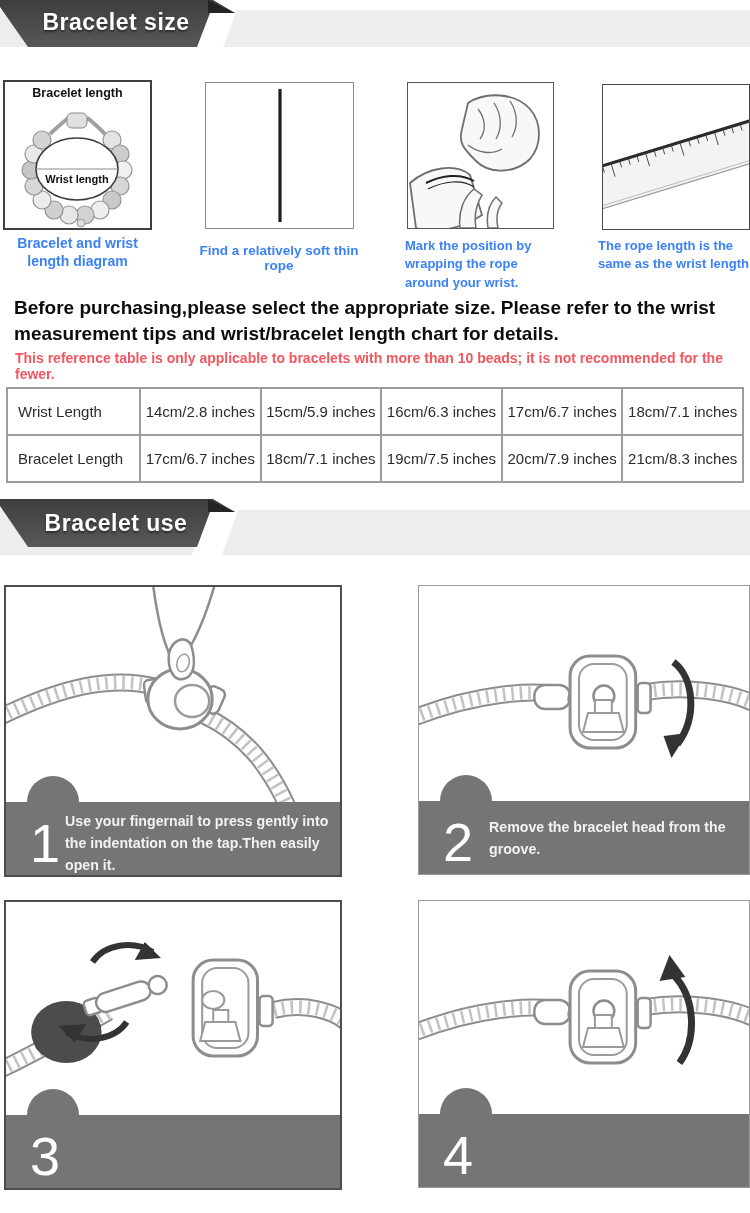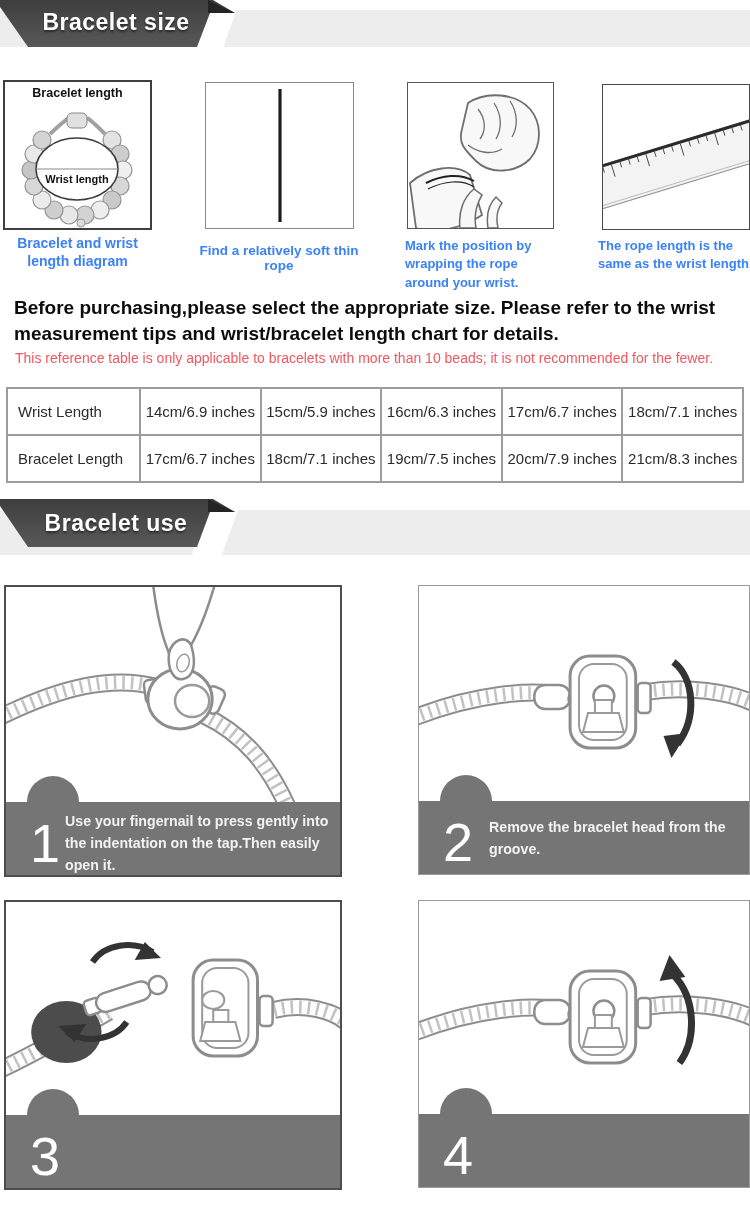--- a/index.html
+++ b/index.html
@@ -29,21 +29,21 @@
   #mb4{left:602px;top:84px;width:146px;height:144px;border:1.5px solid #4a4a4a;}
   .mbox svg{display:block;width:100%;height:100%;}
   .mcap{position:absolute;font-weight:700;color:#3b82f6;}
   #mc1{left:3px;top:234px;width:149px;text-align:center;font-size:14px;line-height:1.3;}
   #mc2{left:186px;top:243px;width:186px;text-align:center;font-size:13.5px;}
   #mc3{left:405px;top:237px;width:158px;font-size:13px;line-height:1.42;}
   #mc4{left:598px;top:237px;width:156px;font-size:13px;line-height:1.42;}
 
   .intro{position:absolute;left:14px;top:295px;width:726px;font-size:19px;font-weight:700;
          color:#0c0c0c;line-height:1.35;}
-  .warning{position:absolute;left:15px;top:350px;width:732px;font-size:14px;font-weight:400;
+  .warning{position:absolute;left:15px;top:350px;width:732px;font-size:14px;font-weight:700;
            color:#f2565e;}
 
   
   .sizetable{position:absolute;left:6px;top:387px;width:738px;border-collapse:collapse;table-layout:fixed;}
   .sizetable td{border:2px solid #9c9c9c;height:45px;font-size:15px;color:#2b2b2b;
                 text-align:center;padding:0 3px;background:#fff;}
   .sizetable td.lbl{text-align:left;padding-left:10px;width:118px;}
 
   
   .sbox{position:absolute;background:#fff;}
@@ -152,21 +152,21 @@
   <div class="mcap" id="mc3">Mark the position by wrapping the rope around your wrist.</div>
   <div class="mcap" id="mc4">The rope length is the same as the wrist length.</div>
 
   <div class="intro">Before purchasing,please select the appropriate size. Please refer to the wrist measurement tips and wrist/bracelet length chart for details.</div>
   <div class="warning">This reference table is only applicable to bracelets with more than 10 beads; it is not recommended for the fewer.</div>
 
   <table class="sizetable">
     <tbody>
       <tr>
         <td class="lbl">Wrist Length</td>
-        <td>14cm/6.9 inches</td>
+        <td>14cm/2.8 inches</td>
         <td>15cm/5.9 inches</td>
         <td>16cm/6.3 inches</td>
         <td>17cm/6.7 inches</td>
         <td>18cm/7.1 inches</td>
       </tr>
       <tr>
         <td class="lbl">Bracelet Length</td>
         <td>17cm/6.7 inches</td>
         <td>18cm/7.1 inches</td>
         <td>19cm/7.5 inches</td>

